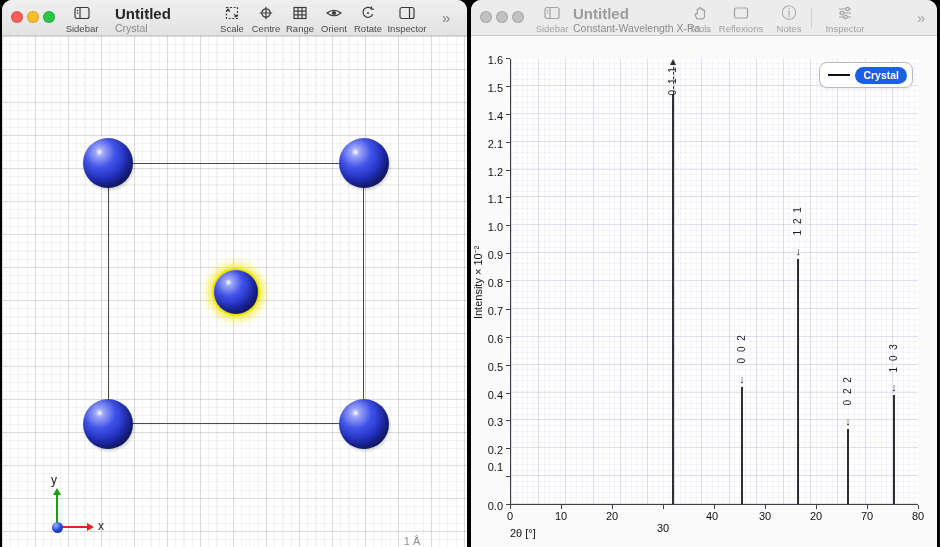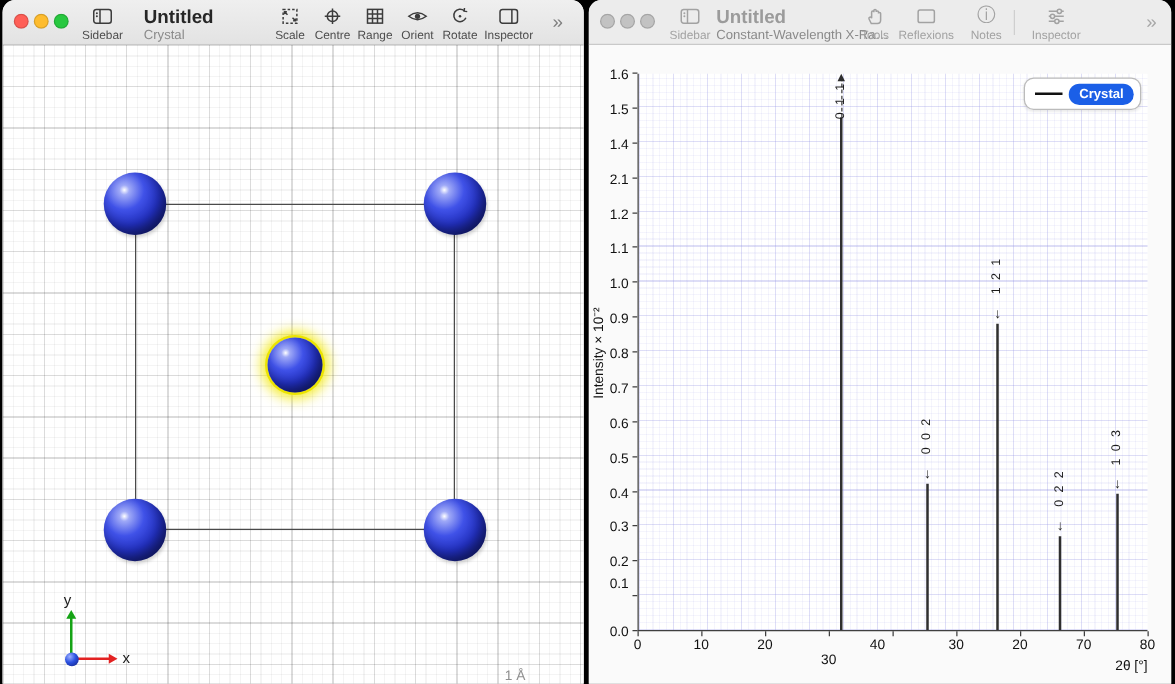--- a/index.html
+++ b/index.html
@@ -76,21 +76,21 @@
   #y-ticks { position:absolute; left:0; top:23px; width:39px; height:446px; }
   .ytick-lbl { position:absolute; right:7px; width:30px; text-align:right; font-size:11px; color:#111; }
   .ytick-mark { position:absolute; right:0; width:4px; height:1px; background:#3f3f3f; }
   #x-ticks { position:absolute; left:39px; top:469px; width:408px; height:26px; }
   .xtick-lbl { position:absolute; top:5px; width:30px; text-align:center; font-size:11px; color:#111; }
   .xtick-mark { position:absolute; top:0; width:1px; height:4px; background:#3f3f3f; }
 
   #ylabel-box { position:absolute; left:-1px; top:23px; width:16px; height:446px;
     display:flex; align-items:center; justify-content:center; }
   #ylabel-box span { transform:rotate(-90deg); white-space:nowrap; font-size:11px; color:#111; }
-  #xlabel { position:absolute; left:39px; top:491px; width:408px; text-align:right; font-size:11px; color:#111; }
+  #xlabel { position:absolute; left:39px; top:491px; width:408px; text-align:left; font-size:11px; color:#111; }
 
   .peak-line { position:absolute; width:2px; background:#2f2f2f; bottom:0; }
   .peak-arrow { position:absolute; width:14px; text-align:center; font-size:11px; color:#222; line-height:12px; }
   .peak-label-box { position:absolute; width:14px; display:flex; align-items:center; justify-content:center; }
   .peak-label-box span { transform:rotate(-90deg); white-space:nowrap; font-size:10px;
     letter-spacing:1.5px; color:#1a1a1a; }
   .peak-dash { position:absolute; width:0; border-left:1px dashed #3a3a3a; }
   .peak-dash-head { position:absolute; width:0; height:0;
     border-left:3.5px solid transparent; border-right:3.5px solid transparent; border-bottom:6px solid #2f2f2f; }
 
@@ -342,21 +342,21 @@
       </div>
     <div id="x-ticks">
         <div class="xtick-lbl" style="left: -15px;">0</div>
         <div class="xtick-mark" style="left: -0.5px;"></div>
         <div class="xtick-lbl" style="left: 36px;">10</div>
         <div class="xtick-mark" style="left: 50.5px;"></div>
         <div class="xtick-lbl" style="left: 87px;">20</div>
         <div class="xtick-mark" style="left: 101.5px;"></div>
         <div class="xtick-lbl" style="left: 138px; margin-top: 12px;">30</div>
         <div class="xtick-mark" style="left: 152.5px;"></div>
-        <div class="xtick-lbl" style="left: 177px;">40</div>
+        <div class="xtick-lbl" style="left: 187px;">40</div>
         <div class="xtick-mark" style="left: 203.5px;"></div>
         <div class="xtick-lbl" style="left: 240px;">30</div>
         <div class="xtick-mark" style="left: 254.5px;"></div>
         <div class="xtick-lbl" style="left: 291px;">20</div>
         <div class="xtick-mark" style="left: 305.5px;"></div>
         <div class="xtick-lbl" style="left: 342px;">70</div>
         <div class="xtick-mark" style="left: 356.5px;"></div>
         <div class="xtick-lbl" style="left: 393px;">80</div>
         <div class="xtick-mark" style="left: 407.5px;"></div>
       </div>

